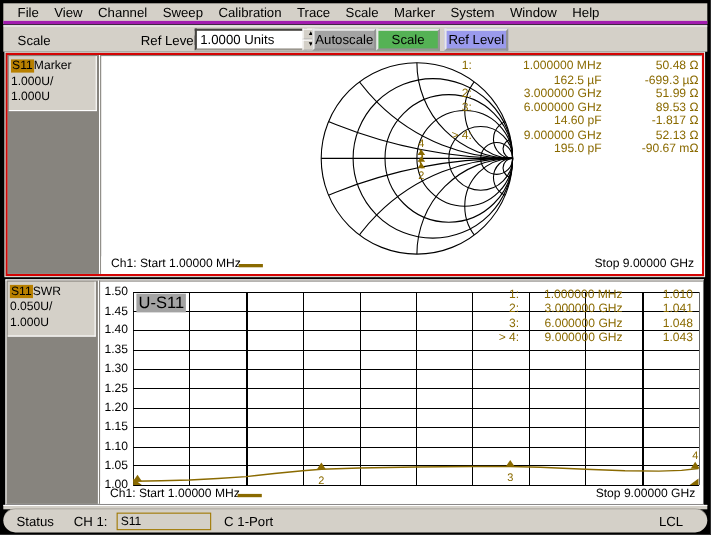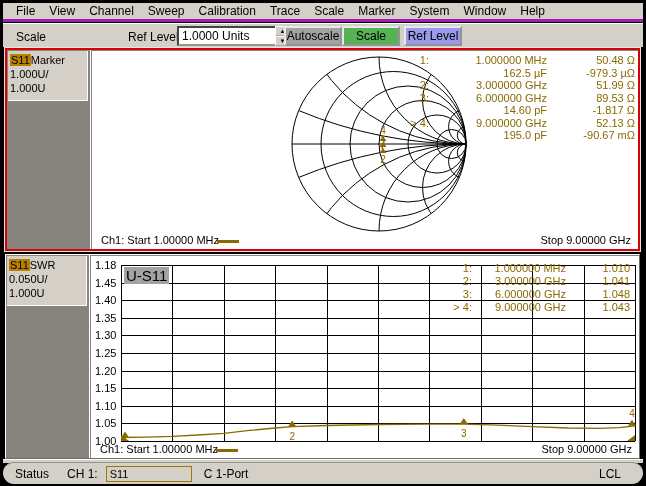--- a/index.html
+++ b/index.html
@@ -144,21 +144,21 @@
         </svg>
       <div class="readout" id="readout-top">
           <div class="ro-row">
             <div class="ro-cell">1:</div>
             <div class="ro-cell">1.000000 MHz</div>
             <div class="ro-cell">50.48 Ω</div>
           </div>
           <div class="ro-row">
             <div class="ro-cell"></div>
             <div class="ro-cell">162.5 µF</div>
-            <div class="ro-cell">-979.3 µΩ</div>
+            <div class="ro-cell">-699.3 µΩ</div>
           </div>
           <div class="ro-row">
             <div class="ro-cell">2:</div>
             <div class="ro-cell">3.000000 GHz</div>
             <div class="ro-cell">51.99 Ω</div>
           </div>
           <div class="ro-row">
             <div class="ro-cell">3:</div>
             <div class="ro-cell">6.000000 GHz</div>
             <div class="ro-cell">89.53 Ω</div>
@@ -255,21 +255,21 @@
             <div class="ro-cell">&gt; 4:</div>
             <div class="ro-cell">9.000000 GHz</div>
             <div class="ro-cell">1.043</div>
           </div>
         </div>
       <div class="stimulus">
         <span class="stim-start">Ch1: Start 1.00000 MHz</span>
         <span class="stim-dash"></span>
         <span class="stim-stop">Stop 9.00000 GHz</span>
       </div>
-    <span class="ylabel" style="top: 3px;">1.18</span>
+    <span class="ylabel" style="top: 3px;">1.50</span>
         <span class="ylabel" style="top: 20.6px;">1.45</span>
         <span class="ylabel" style="top: 38.2px;">1.40</span>
         <span class="ylabel" style="top: 55.8px;">1.35</span>
         <span class="ylabel" style="top: 73.4px;">1.30</span>
         <span class="ylabel" style="top: 91px;">1.25</span>
         <span class="ylabel" style="top: 108.6px;">1.20</span>
         <span class="ylabel" style="top: 126.2px;">1.15</span>
         <span class="ylabel" style="top: 143.8px;">1.10</span>
         <span class="ylabel" style="top: 161.4px;">1.05</span>
         <span class="ylabel" style="top: 179px;">1.00</span>

